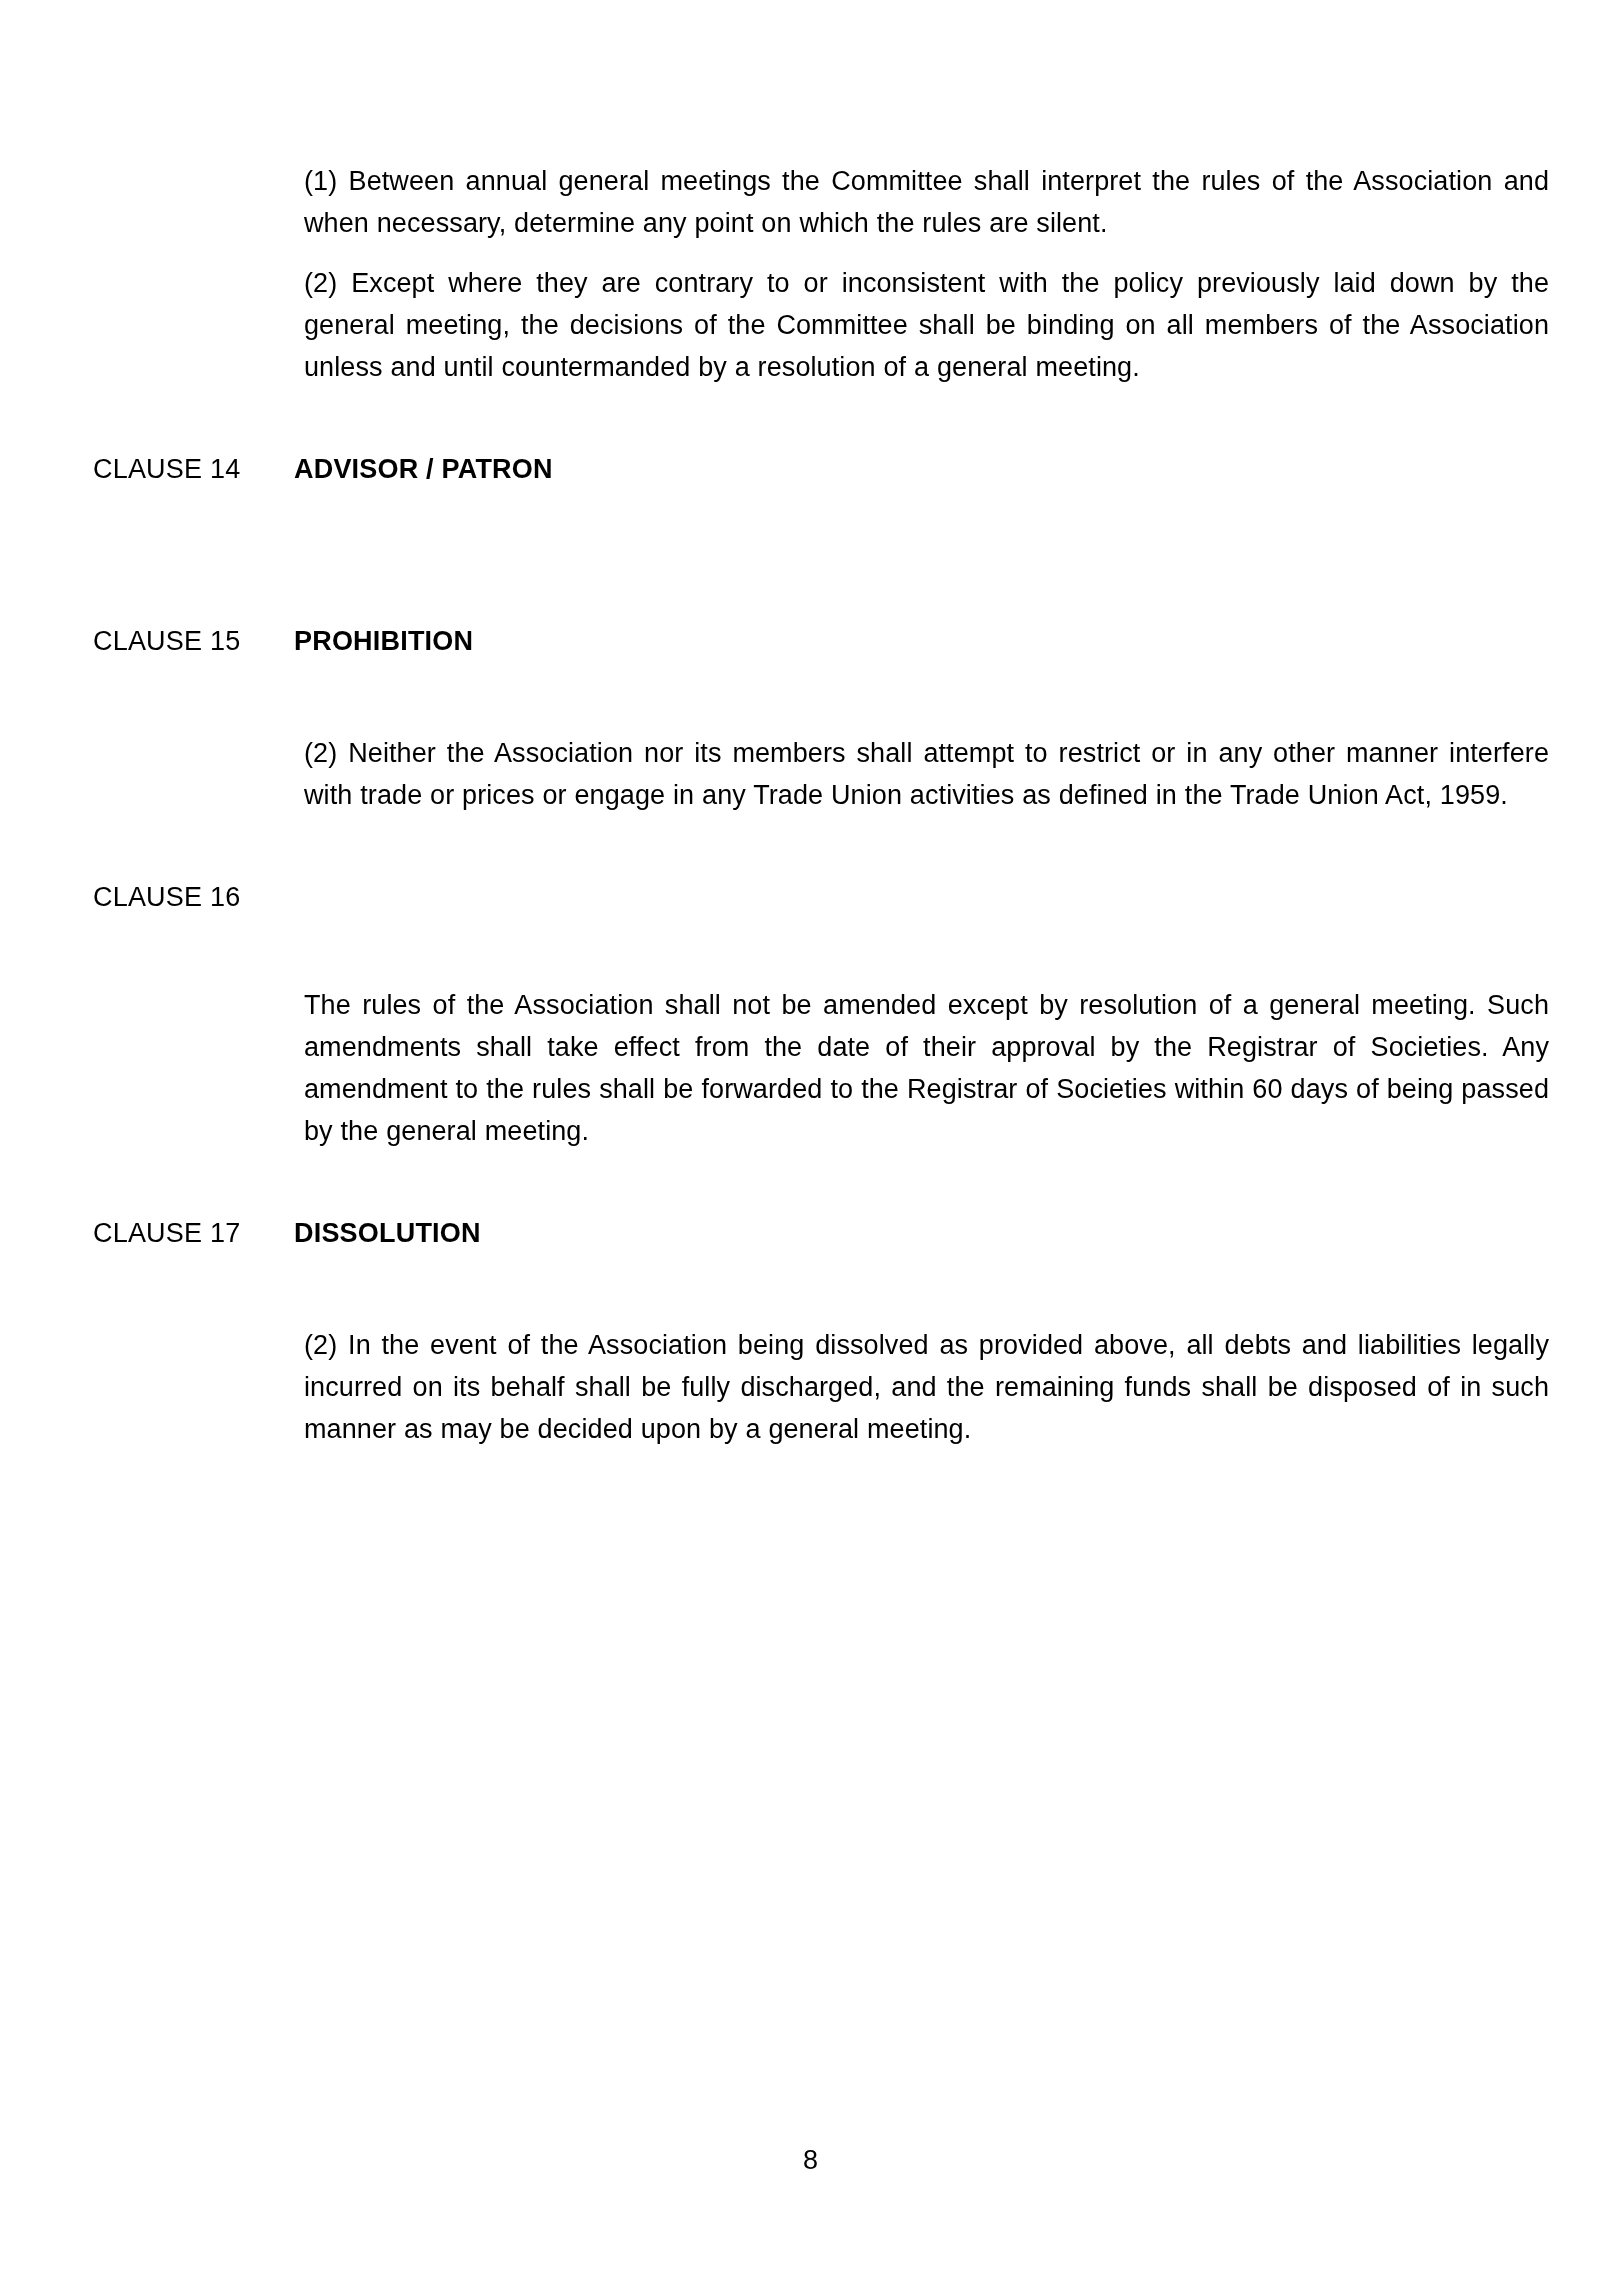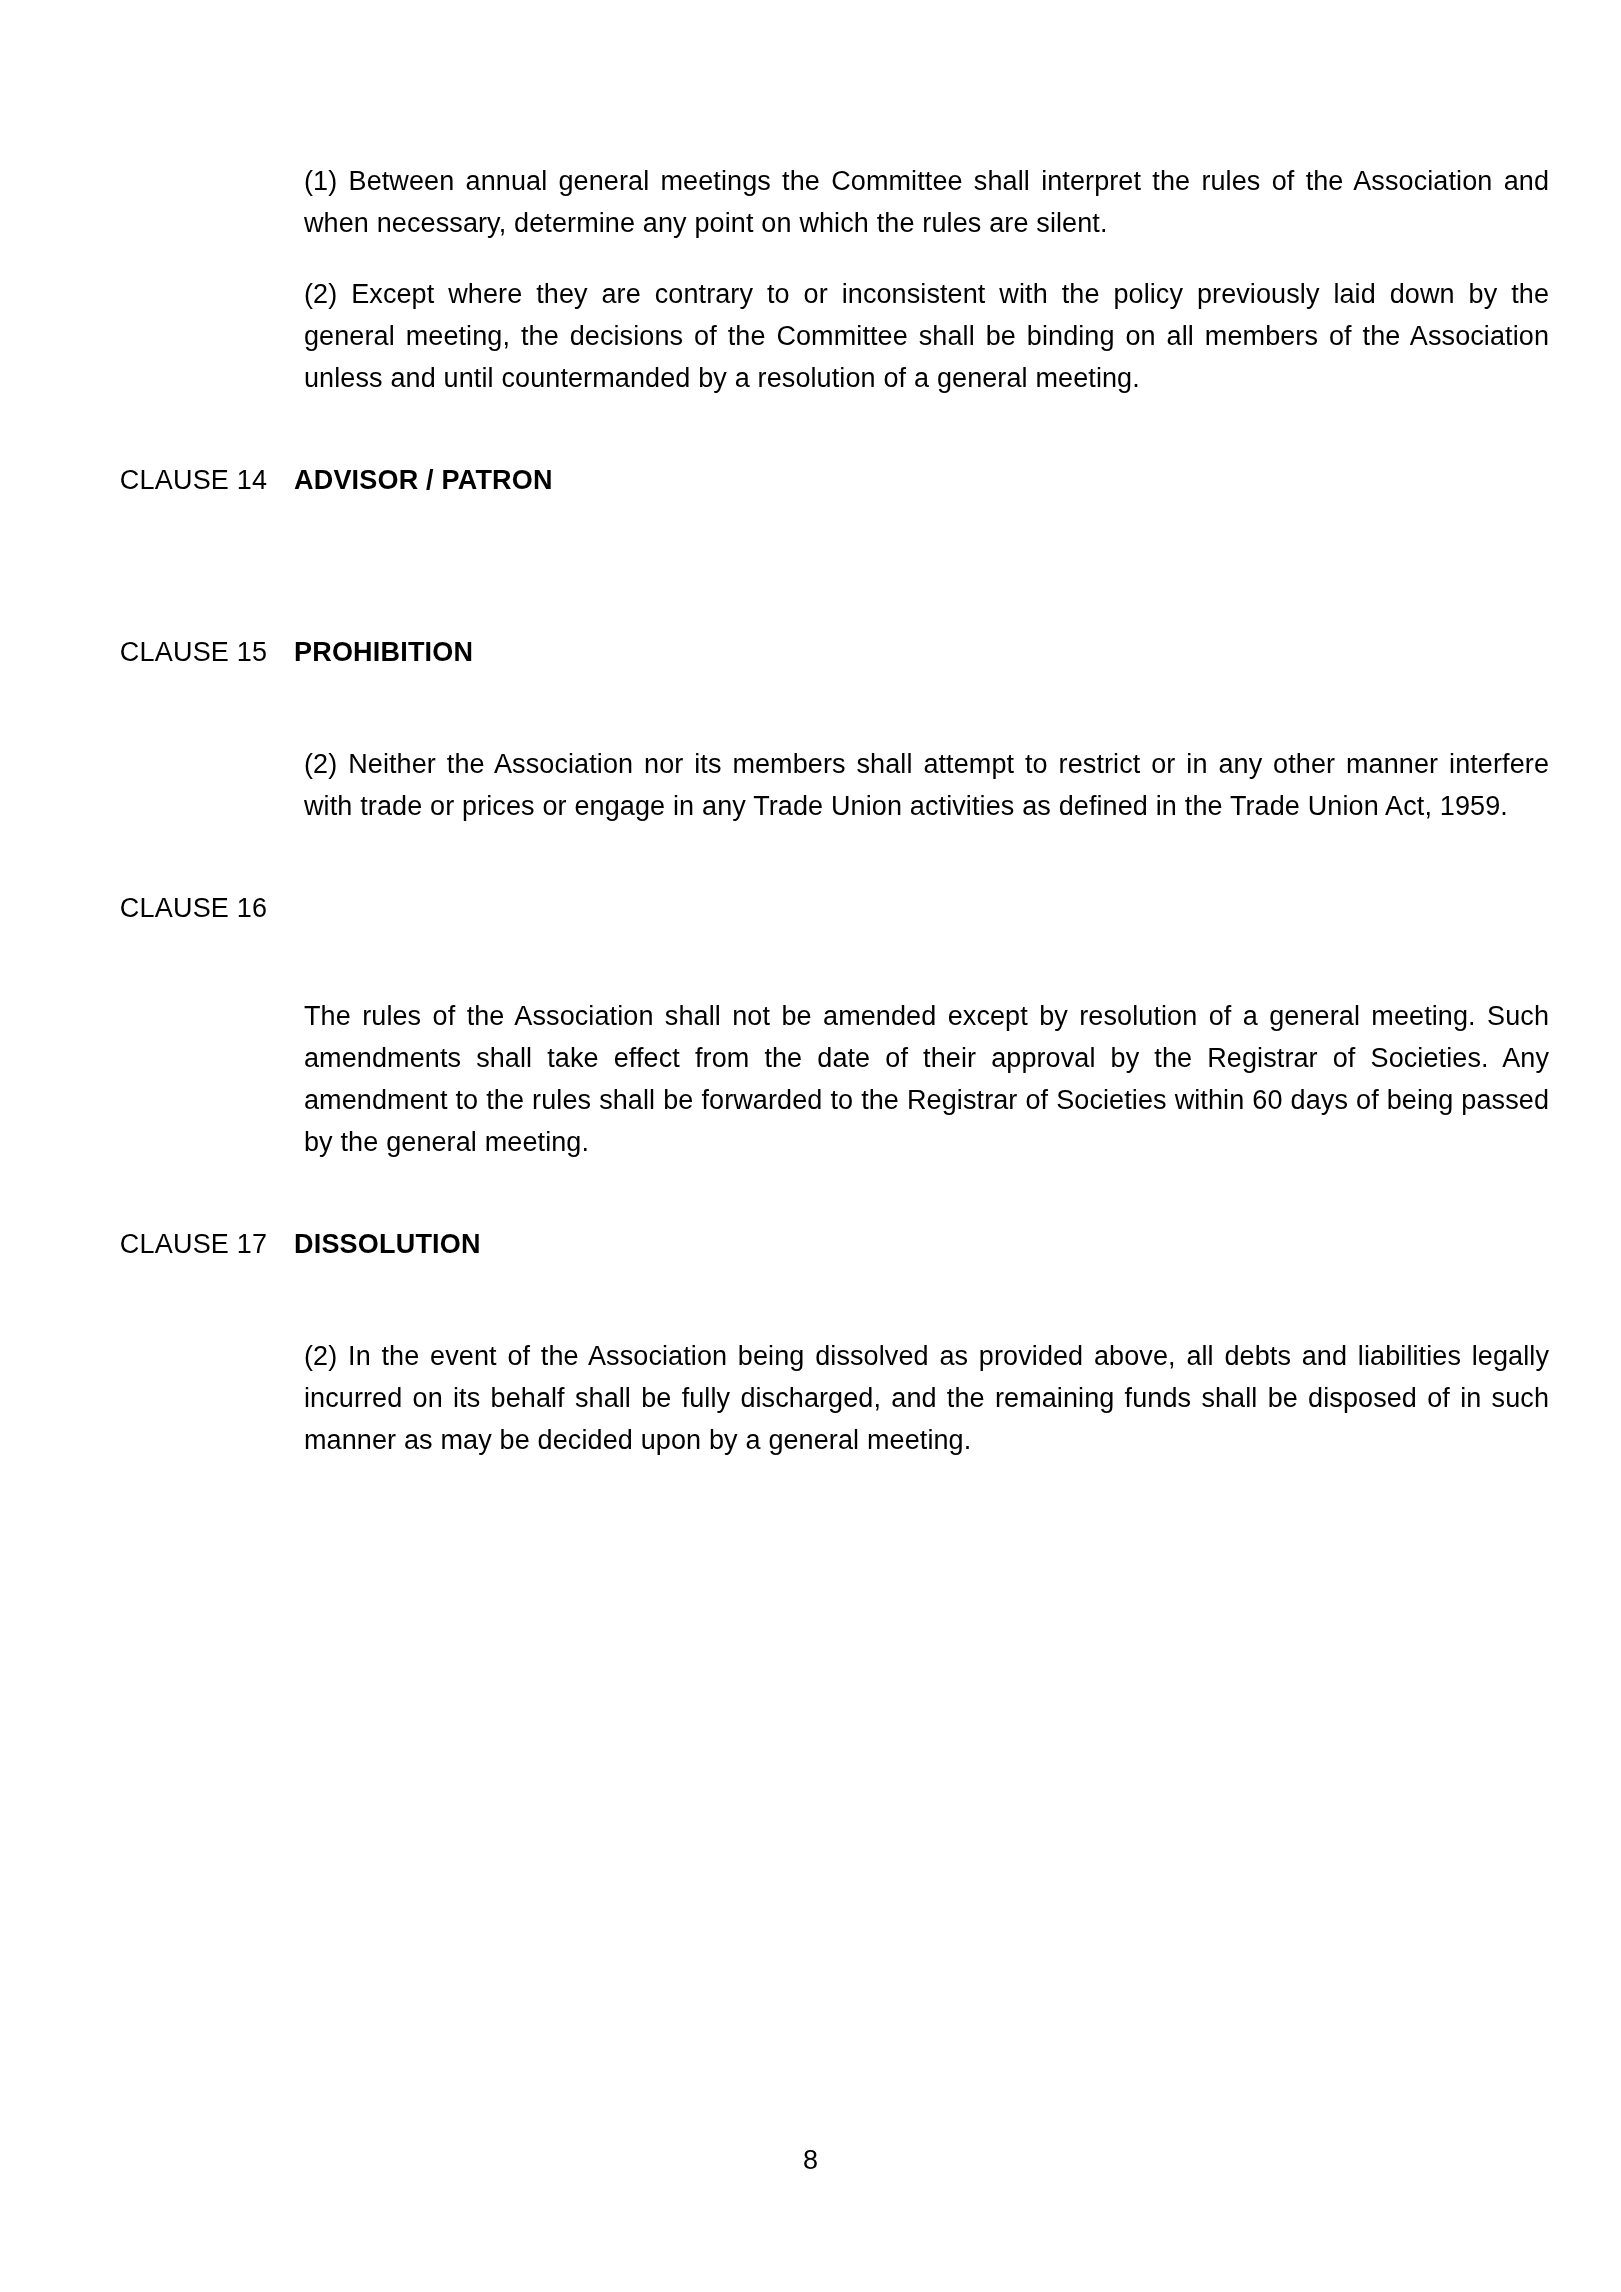--- a/index.html
+++ b/index.html
@@ -35,39 +35,38 @@
     width: 1245px;
     margin-left: 304px;
     font-size: 27px;
     line-height: 42px;
     text-align: justify;
     text-justify: inter-word;
     letter-spacing: 0.1px;
     word-spacing: 0.2px;
   }
   .para + .para {
-    margin-top: 29px;
+    margin-top: 18px;
   }
   
   .clause-row {
     position: relative;
     width: 1490px;
     margin-left: 93px;
     display: flex;
     align-items: baseline;
     font-size: 27px;
     line-height: 39px;
   }
   .clause-label {
     width: 201px;
     flex: 0 0 201px;
     font-weight: normal;
     letter-spacing: 0.2px;
     white-space: nowrap;
-    text-align: center;
   }
   .clause-title {
     font-weight: bold;
     letter-spacing: 0.2px;
     white-space: nowrap;
   }
   .gap-top-1 { height: 160px; }
   .section-gap-before-heading { height: 62px; }
   .section-gap-after-heading { height: 71px; }
   .section-gap-after-heading-sm { height: 67px; }

